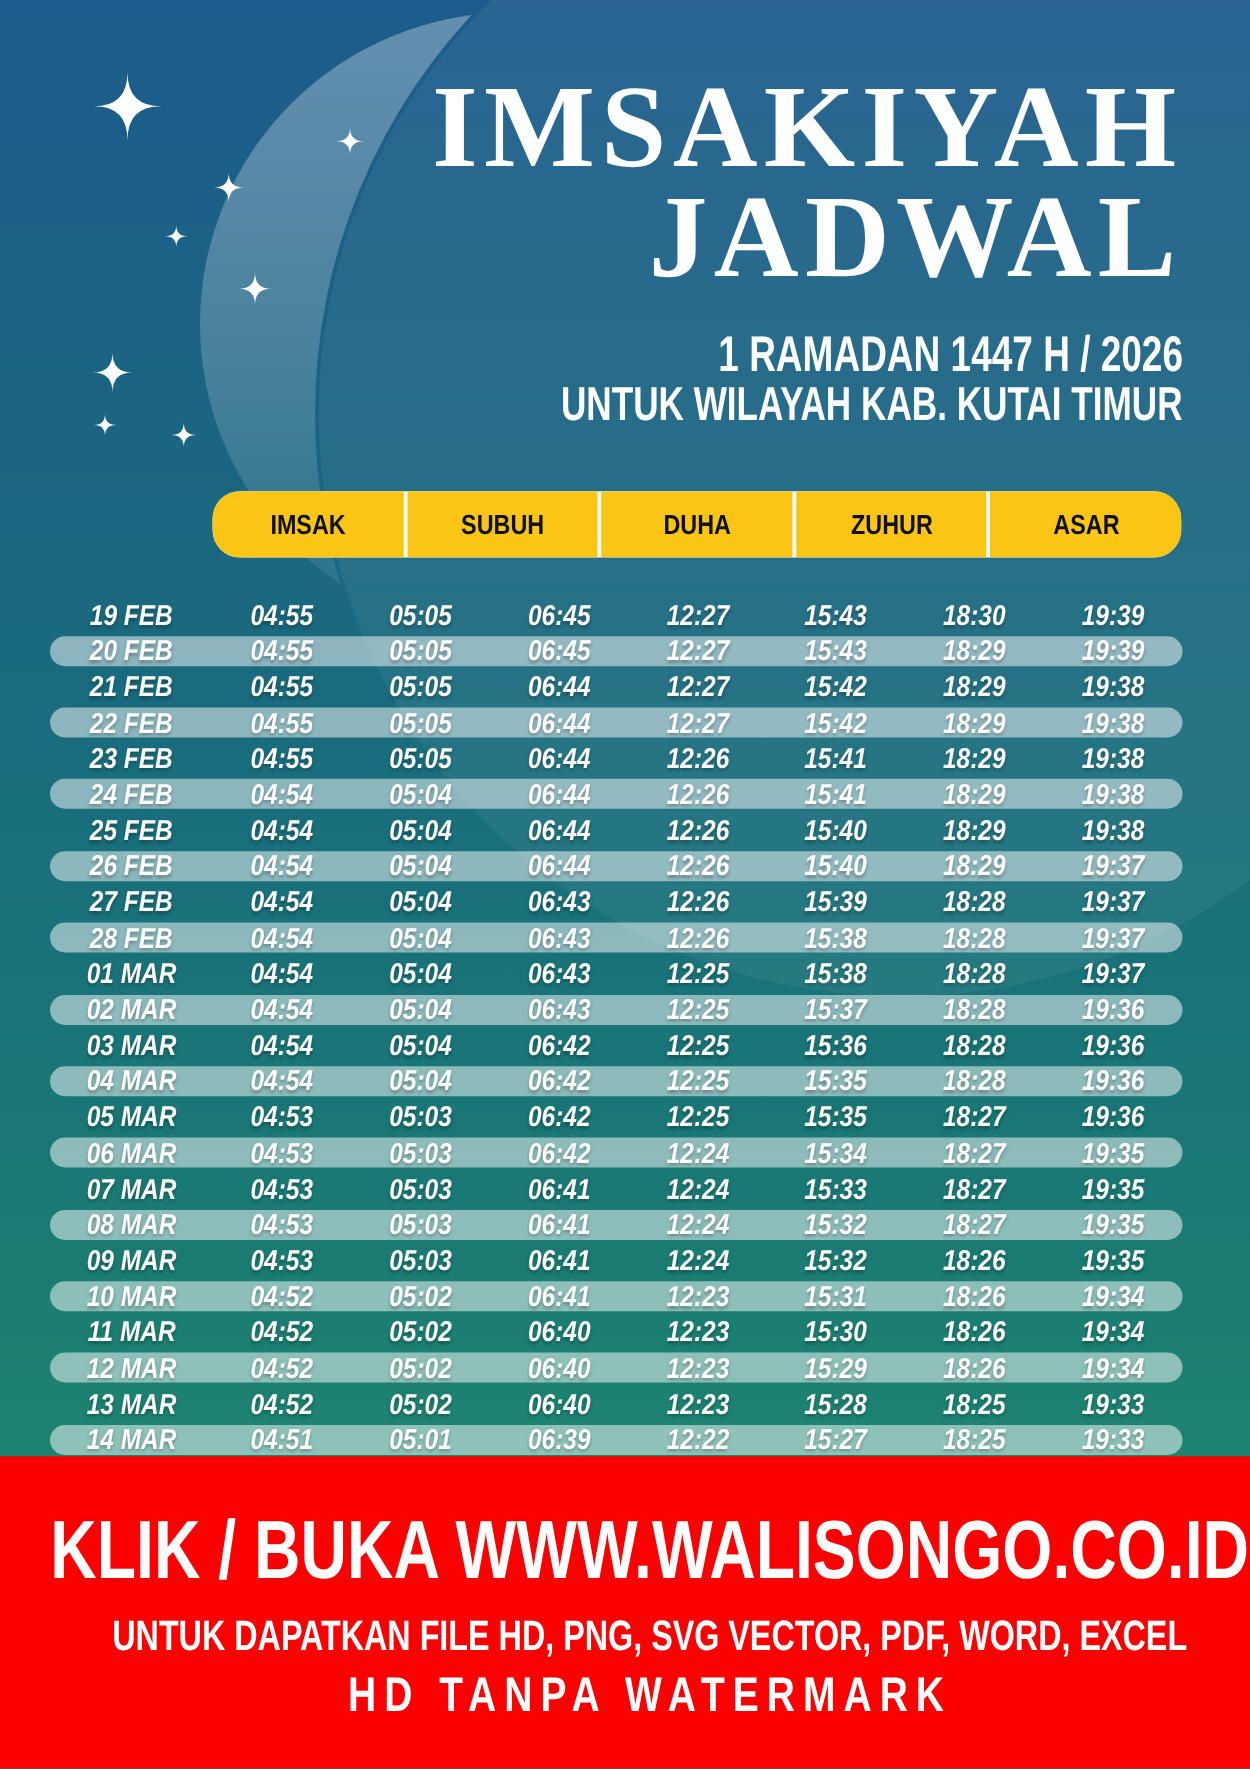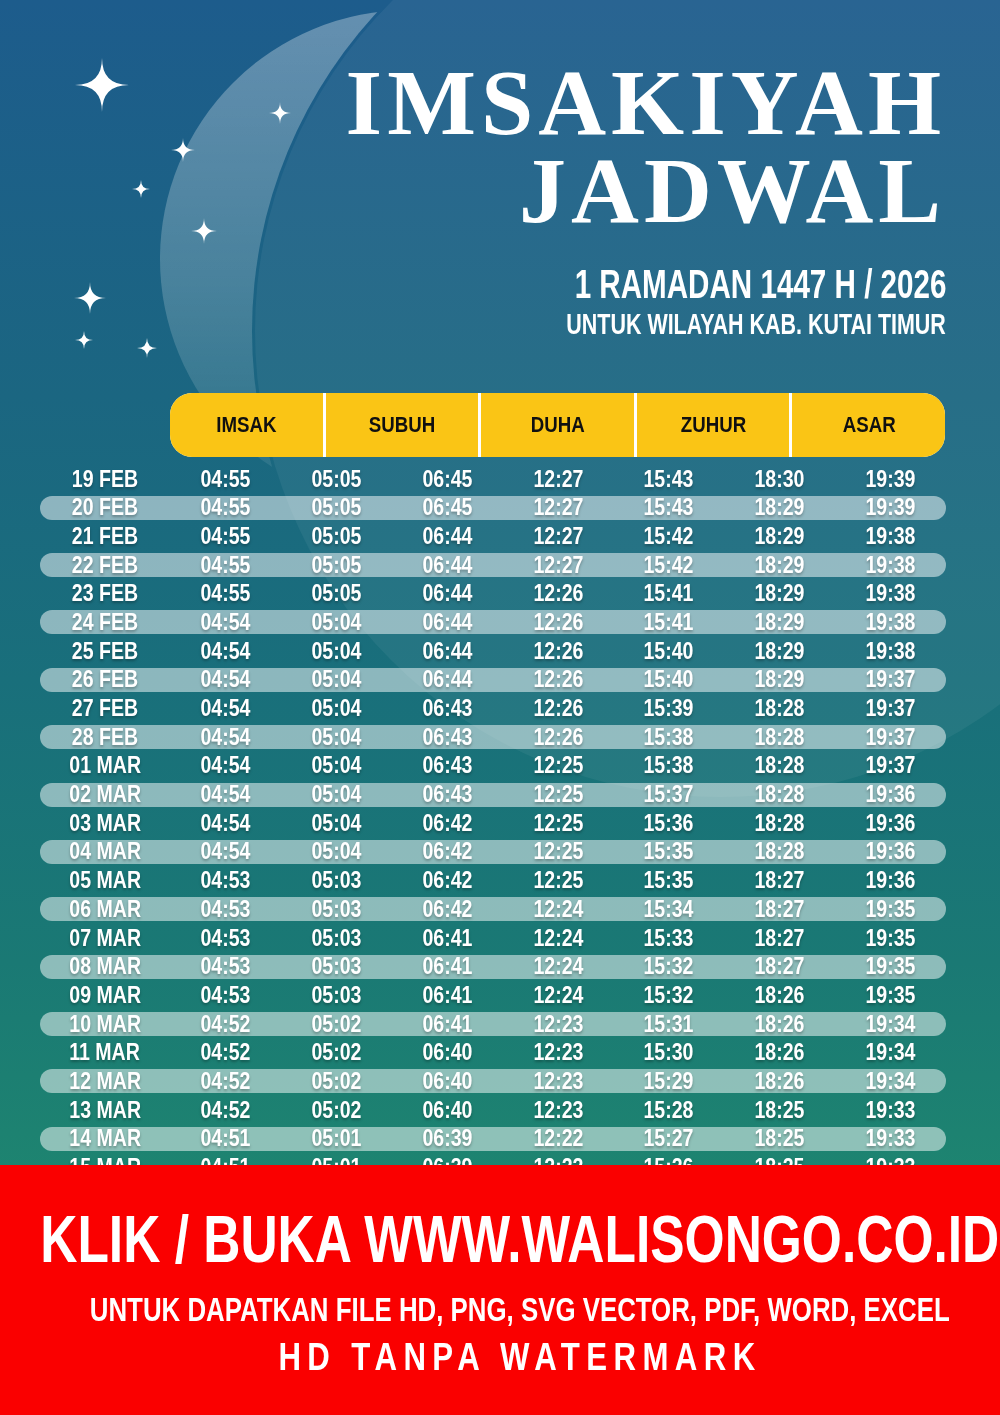--- a/index.html
+++ b/index.html
@@ -15,34 +15,34 @@
   
   .title-block { position:absolute; top:58px; right:54px; text-align:right; color:#fff; }
   .title-line {
     font-family:"Liberation Serif", serif; font-weight:700;
     font-size:94px; line-height:88px; letter-spacing:5px;
     margin:0; white-space:nowrap;
   }
   .subtitle { margin-top:30px; font-weight:700; line-height:40px; }
   .sub-line { display:block; white-space:nowrap; }
   .sub1 { font-size:40px;margin-top:18px; }
-  .sub2 { font-size:29px; }
+  .sub2 { font-size:38px; }
   .cn  { display:inline-block; white-space:nowrap; transform:scaleX(0.85); }
   .cnr { display:inline-block; white-space:nowrap; transform:scaleX(0.74); transform-origin:100% 50%; }
   
   .header-row {
-    position:absolute; left:170px; top:393px; width:775px; height:64px;
+    position:absolute; left:170px; top:393px; width:775px; height:53px;
     display:flex; gap:3px; background:#ffffff; border-radius:22px; overflow:hidden;
   }
   .hcell {
     flex:1; display:flex; align-items:center; justify-content:center;
     background:var(--yellow); color:#101010; font-weight:700; font-size:22px;
   }
   
-  .rows { position:absolute; left:40px; top:467px; width:906px; }
+  .rows { position:absolute; left:40px; top:480px; width:906px;font-style:italic; }
   .trow { display:flex; height:24px; margin-bottom:4.7px; align-items:center; }
   .trow.alt { background:rgba(255,255,255,0.5); border-radius:12px; }
   .cell {
     display:flex; align-items:center; justify-content:center;
     color:#fff; font-weight:700; font-size:23px;
     text-shadow:0 2px 3px rgba(0,0,0,0.28);
   }
   .cell.date { width:130px; }
   .cell.time { flex:1; }
   

